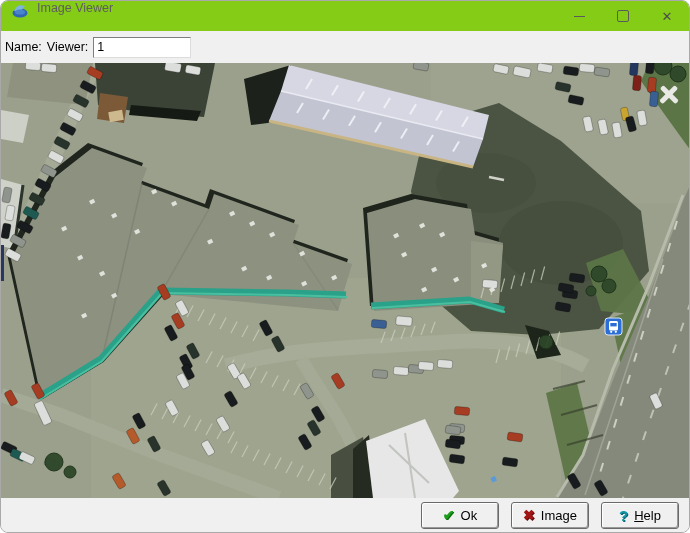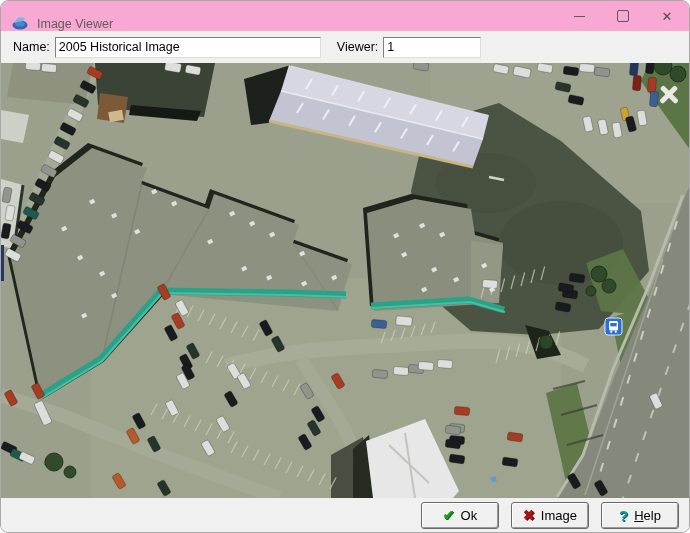--- a/index.html
+++ b/index.html
@@ -3,29 +3,29 @@
 <meta charset="utf-8">
 <style>
   html{background:#fff;}
   body{
     width:690px;height:533px;margin:0;box-sizing:border-box;
     font-family:"Liberation Sans",sans-serif;
     background:#f0f0f0;border:1px solid #a9a9a9;border-radius:8px;
     overflow:hidden;display:flex;flex-direction:column;
   }
   
-  .titlebar{height:30px;flex:0 0 30px;display:flex;align-items:flex-end;background:#f9a8d4;}
+  .titlebar{height:30px;flex:0 0 30px;display:flex;align-items:flex-start;background:#84cc16;}
   .app-icon{width:18px;height:18px;margin:0 8px 0 10px;flex:0 0 auto;}
   .title{font-size:12.5px;color:#5e5e5e;flex:1 1 auto;user-select:none;}
   .winbtn{width:44px;height:30px;display:flex;align-items:center;justify-content:center;color:#4d4d4d;flex:0 0 auto;}
   .glyph-min{display:block;width:11px;height:1px;background:#5a5a5a;}
   .glyph-max{display:block;width:10px;height:10px;border:1px solid #5a5a5a;border-radius:2px;}
   .glyph-close{font-size:13px;line-height:1;color:#4d4d4d;}
   
-  .formrow{height:32px;flex:0 0 32px;display:flex;align-items:center;background:#f0f0f0;padding-left:12px;}
+  .formrow{height:32px;flex:0 0 32px;display:flex;align-items:center;background:#f0f0f0;padding-left:4px;}
   .lbl{font-size:12.5px;color:#000;margin-right:5px;white-space:nowrap;}
   .tb{height:19px;background:#fff;border:1px solid;border-color:#7f7f7f #dcdcdc #dcdcdc #7f7f7f;
       font-family:"Liberation Sans",sans-serif;font-size:12.5px;color:#000;padding:0 3px;outline:none;}
   .tb.name{width:258px;margin-right:16px;}
   .tb.version{width:90px;}
   
   .viewport{flex:0 0 435px;height:435px;position:relative;background:#9aa08b;}
   .viewport svg{display:block;}
   
   .footer{flex:1 1 auto;display:flex;align-items:center;justify-content:flex-end;gap:12px;padding-right:10px;background:#f0f0f0;}
@@ -57,21 +57,20 @@
   <div class="winbtn">
       <span class="glyph-max"></span>
     </div>
   <div class="winbtn">
       <span class="glyph-close">✕</span>
     </div>
 </div>
 
 <div class="formrow">
   <span class="lbl">Name:</span>
-  <input class="tb name" type="text" value="2005 Historical Image" style="">
   <span class="lbl">Viewer:</span>
   <input class="tb version" type="text" value="1" style="">
 </div>
 
 <div class="viewport">
 <svg id="scene" width="690" height="435" viewBox="0 0 690 435" role="img" aria-label="2005 aerial orthophoto: strip mall with teal storefront canopies, white warehouse at top, parking lots full of cars, arterial road on the right with a blue transit stop marker">
 
   <rect x="0" y="0" width="690" height="435" fill="#9aa08b"></rect>
   <rect x="90" y="215" width="470" height="220" fill="#a2a892" opacity="0.55"></rect>
   <rect x="430" y="0" width="260" height="140" fill="#a3a894" opacity="0.4"></rect>

